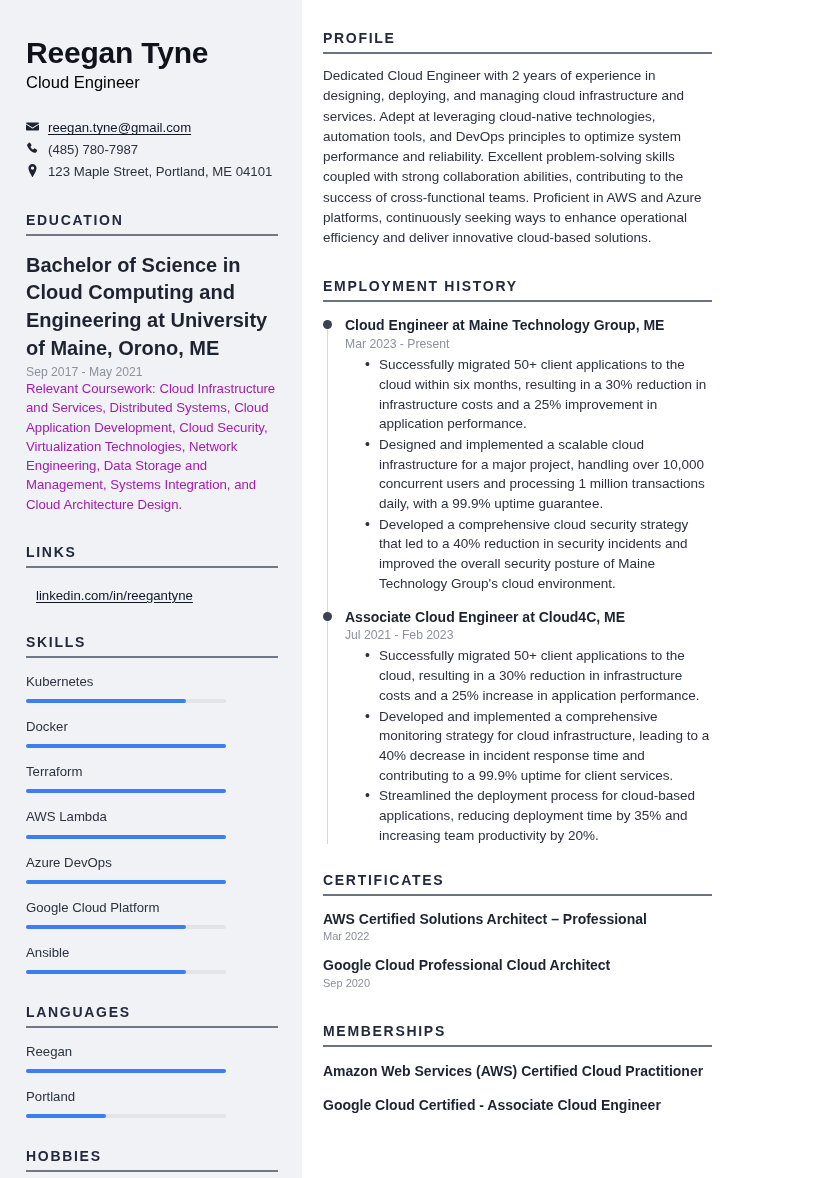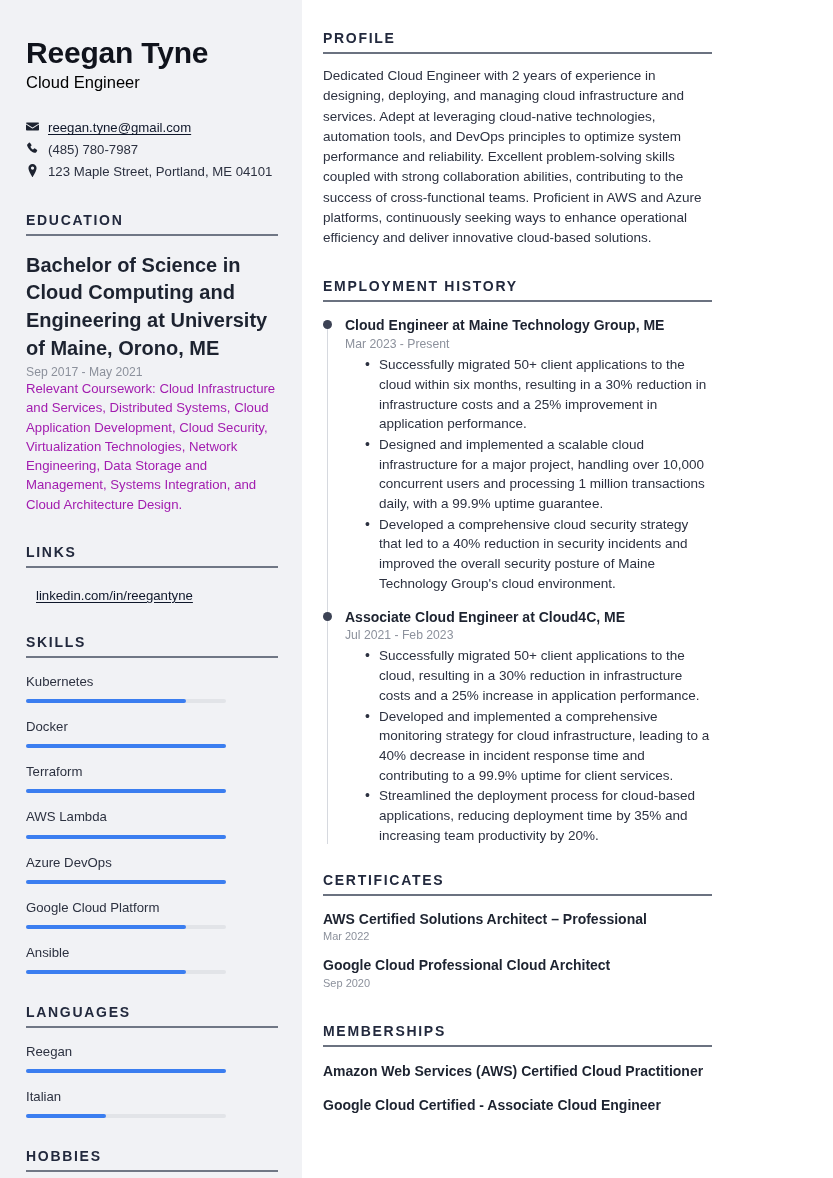--- a/index.html
+++ b/index.html
@@ -337,21 +337,21 @@
       <div class="sec-head">LANGUAGES</div>
       <div class="sec-rule"></div>
 
       <div class="bar-item">
         <div class="bar-label">Reegan</div>
         <div class="bar-track">
           <div class="bar-fill" style="width: 100%;"></div>
         </div>
       </div>
       <div class="bar-item">
-        <div class="bar-label">Italian</div>
+        <div class="bar-label">Portland</div>
         <div class="bar-track">
           <div class="bar-fill" style="width: 40%;"></div>
         </div>
       </div>
     </section>
 
     <section class="side-section">
       <div class="sec-head">HOBBIES</div>
       <div class="sec-rule"></div>
     </section>

